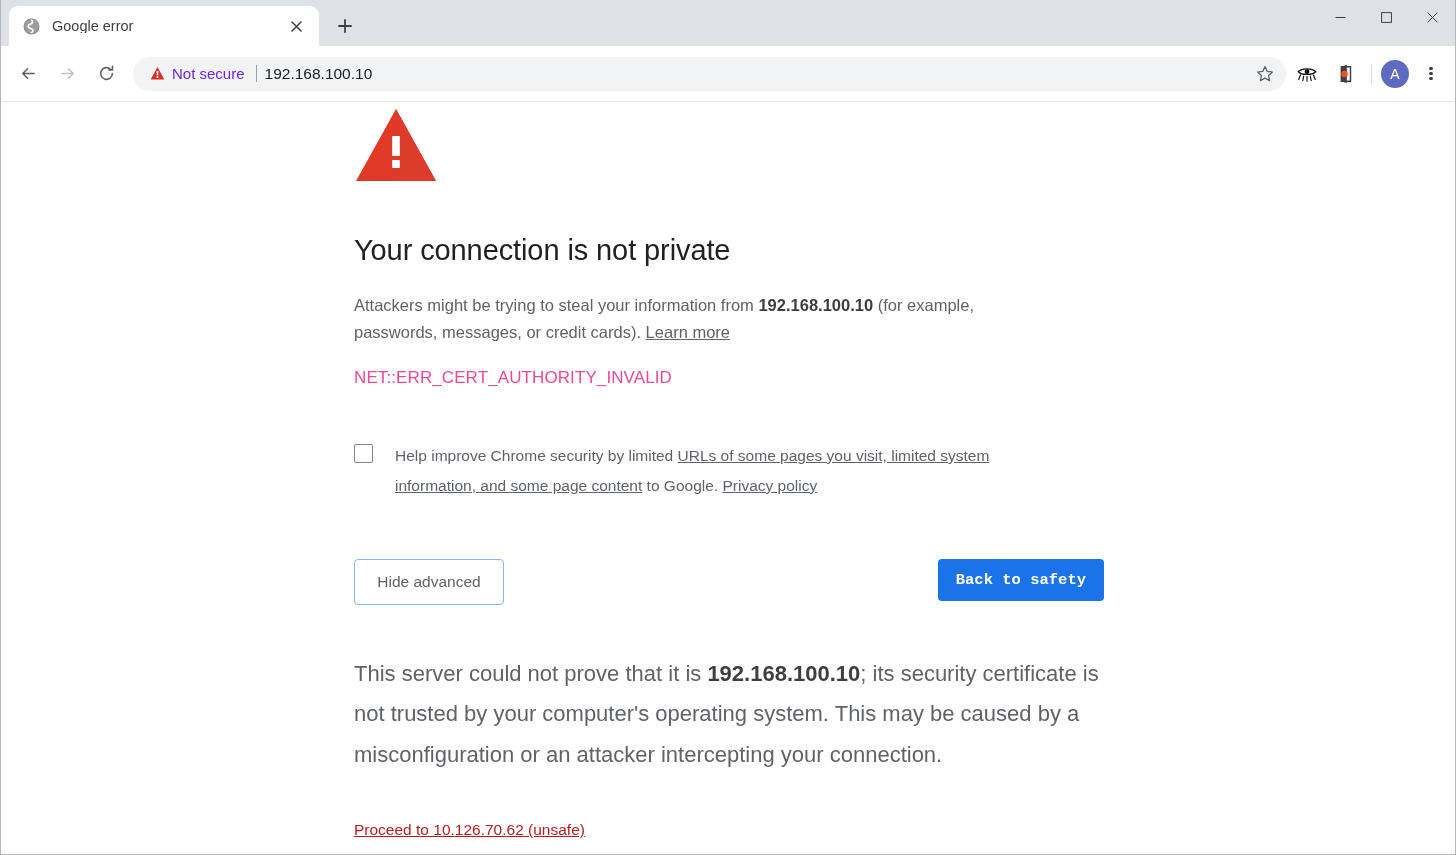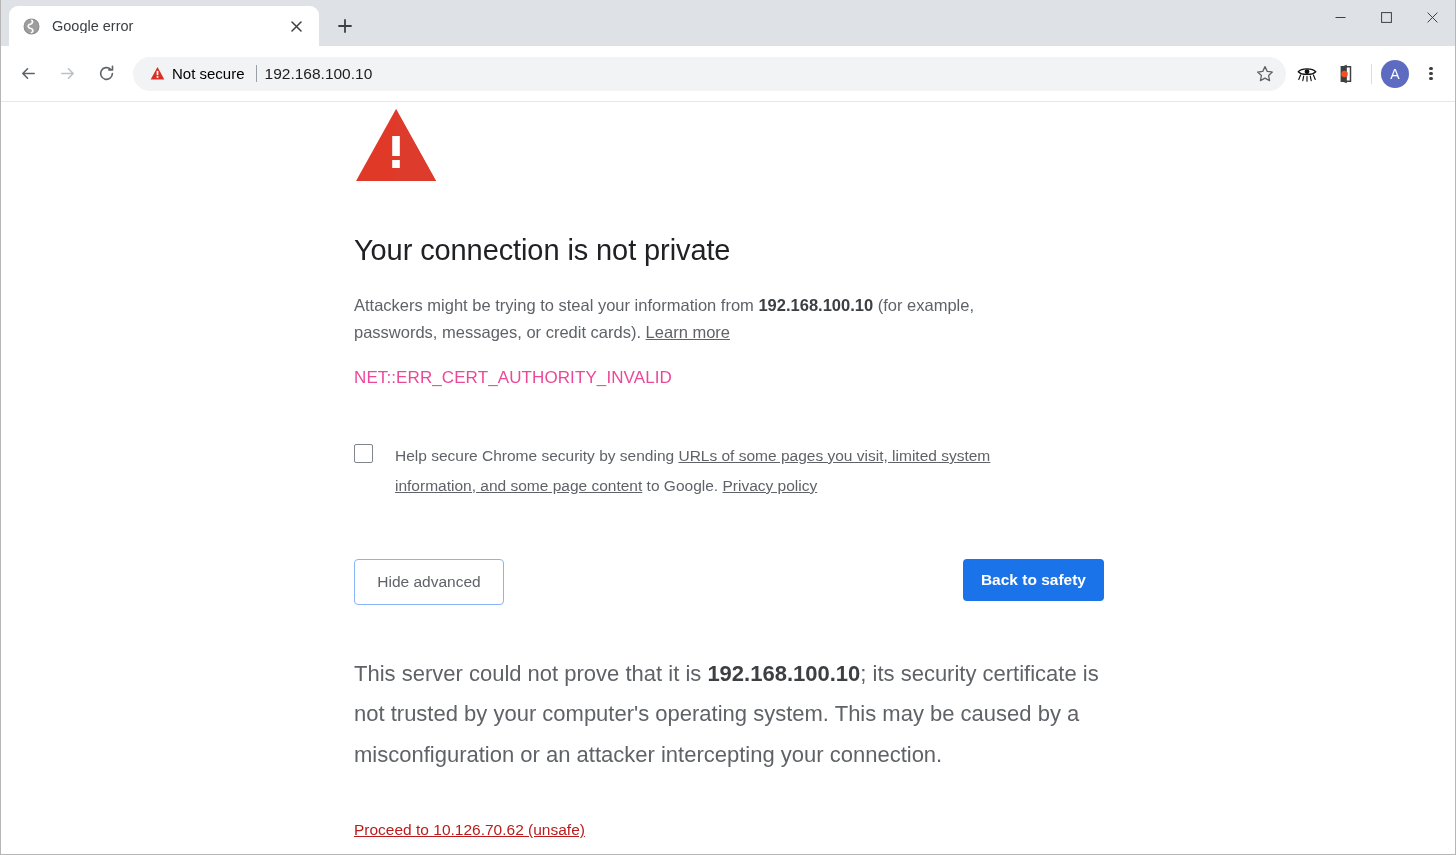--- a/index.html
+++ b/index.html
@@ -141,21 +141,21 @@
     flex: none;
   }
   .notsecure-icon {
     width: 15px;
     height: 15px;
     margin-right: 7px;
     display: block;
   }
   .notsecure-text {
     font-size: 15px;
-    color: #000000;
+    color: #6d28d9;
     white-space: nowrap;
     line-height: 1;
   }
   .omni-sep {
     width: 1px;
     height: 17px;
     background: #9aa0a6;
     margin: 0 8px 0 11px;
     flex: none;
   }
@@ -324,21 +324,21 @@
   }
   .btn-primary {
     min-width: 141px;
     height: 42px;
     background: #1a73e8;
     border: none;
     border-radius: 4px;
     color: #ffffff;
     font-size: 15.5px;
     font-weight: 700;
-    font-family: Liberation Sans, sans-serif;
+    font-family: Liberation Mono, monospace;
     padding: 0 18px;
     box-sizing: border-box;
     cursor: pointer;
     margin-left: 44px;
   }
 
   .advanced {
     margin-top: 49px;
     max-width: 745px;
   }
@@ -486,21 +486,21 @@
       </svg>
 
       <h1 class="heading">Your connection is not private</h1>
 
       <p class="body-text"><span>Attackers might be trying to steal your information from </span><b>192.168.100.10</b><span> (for example, passwords, messages, or credit cards). </span><a class="link" href="#">Learn more</a></p>
 
       <p class="errcode">NET::ERR_CERT_AUTHORITY_INVALID</p>
 
       <div class="optin">
         <div class="checkbox"></div>
-        <div class="optin-label"><span>Help secure Chrome security by sending </span><a class="link" href="#">URLs of some pages you visit, limited system information, and some page content</a><span> to Google. </span><a class="link" href="#">Privacy policy</a></div>
+        <div class="optin-label"><span>Help improve Chrome security by limited </span><a class="link" href="#">URLs of some pages you visit, limited system information, and some page content</a><span> to Google. </span><a class="link" href="#">Privacy policy</a></div>
       </div>
 
       <div class="actions">
         <button class="btn-secondary">Hide advanced</button>
         <button class="btn-primary">Back to safety</button>
       </div>
 
       <div class="advanced">
         <p><span>This server could not prove that it is </span><b>192.168.100.10</b><span>; its security certificate is not trusted by your computer's operating system. This may be caused by a misconfiguration or an attacker intercepting your connection.</span></p>
         <a class="proceed" href="#">Proceed to 10.126.70.62 (unsafe)</a>

